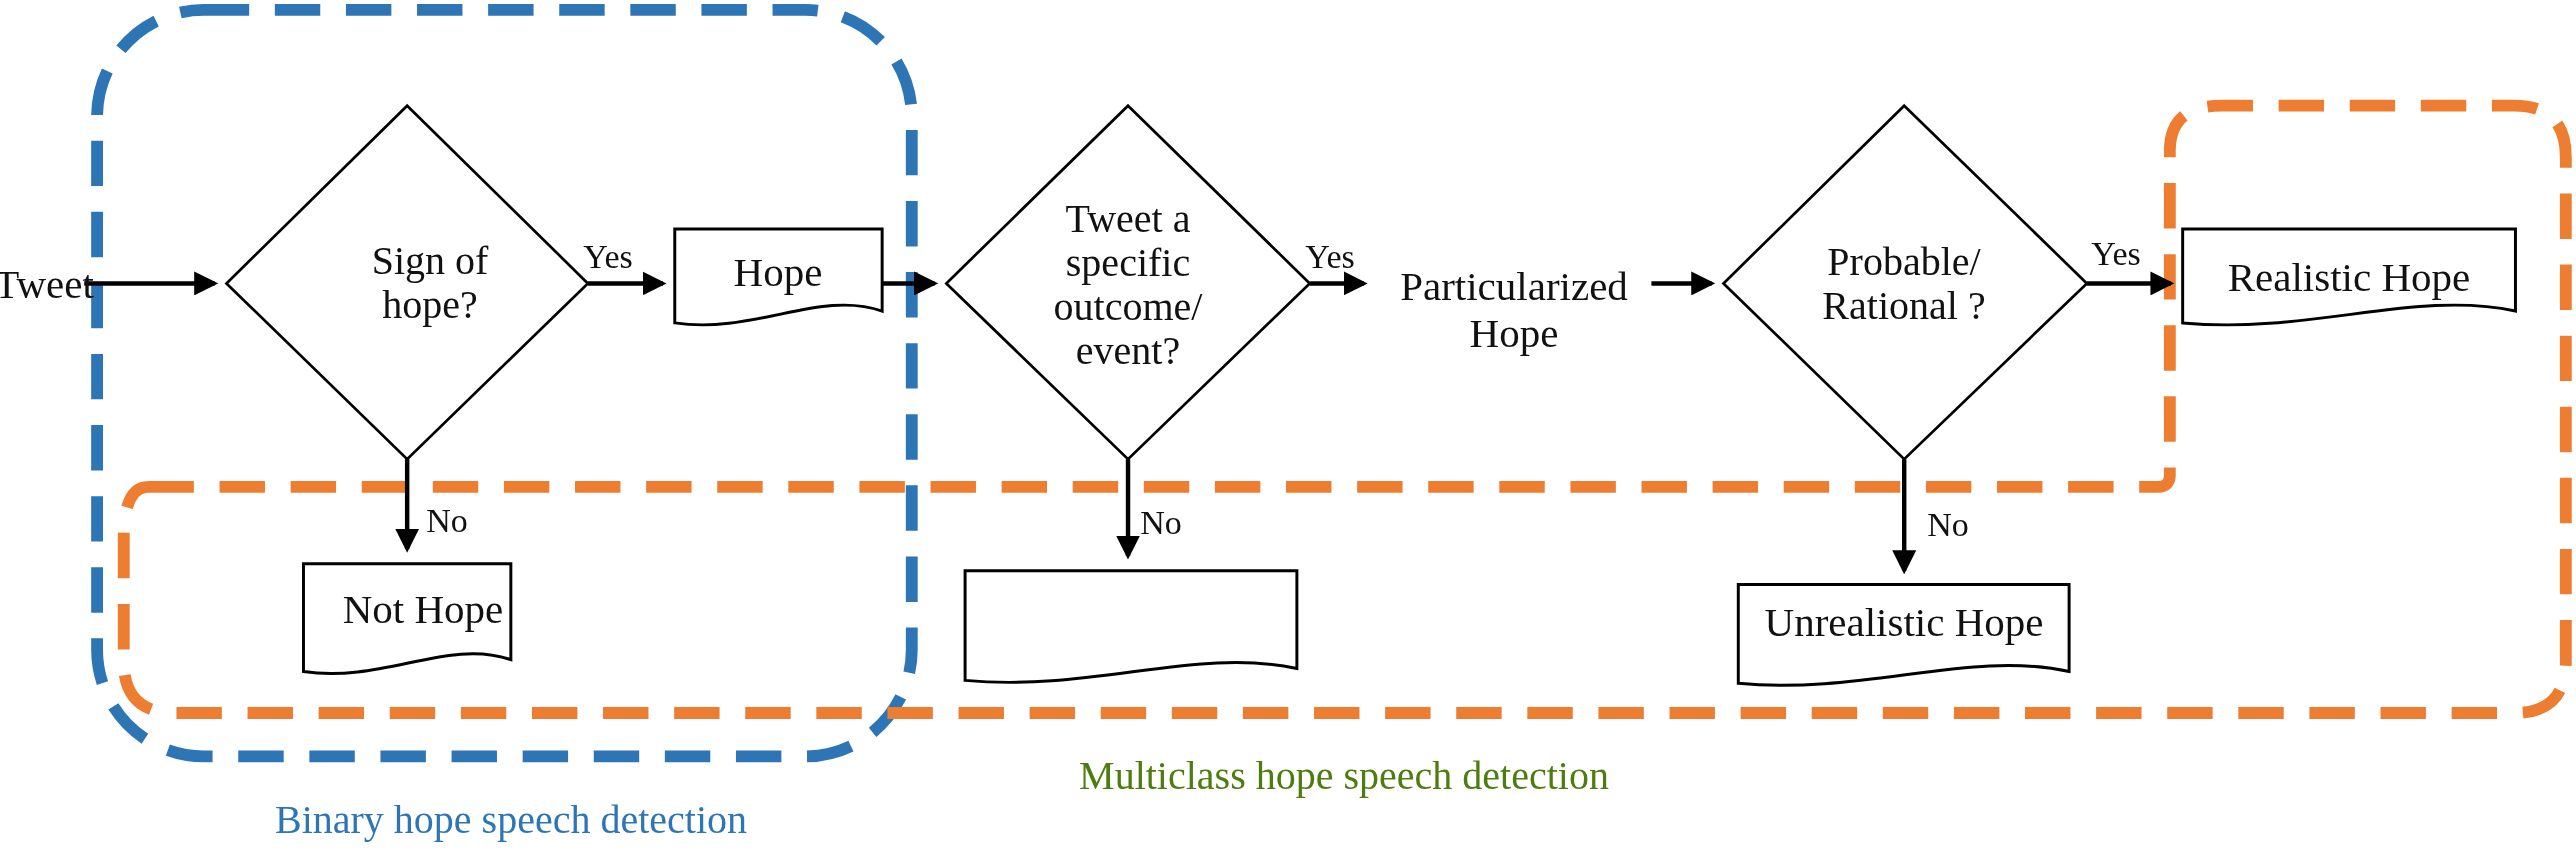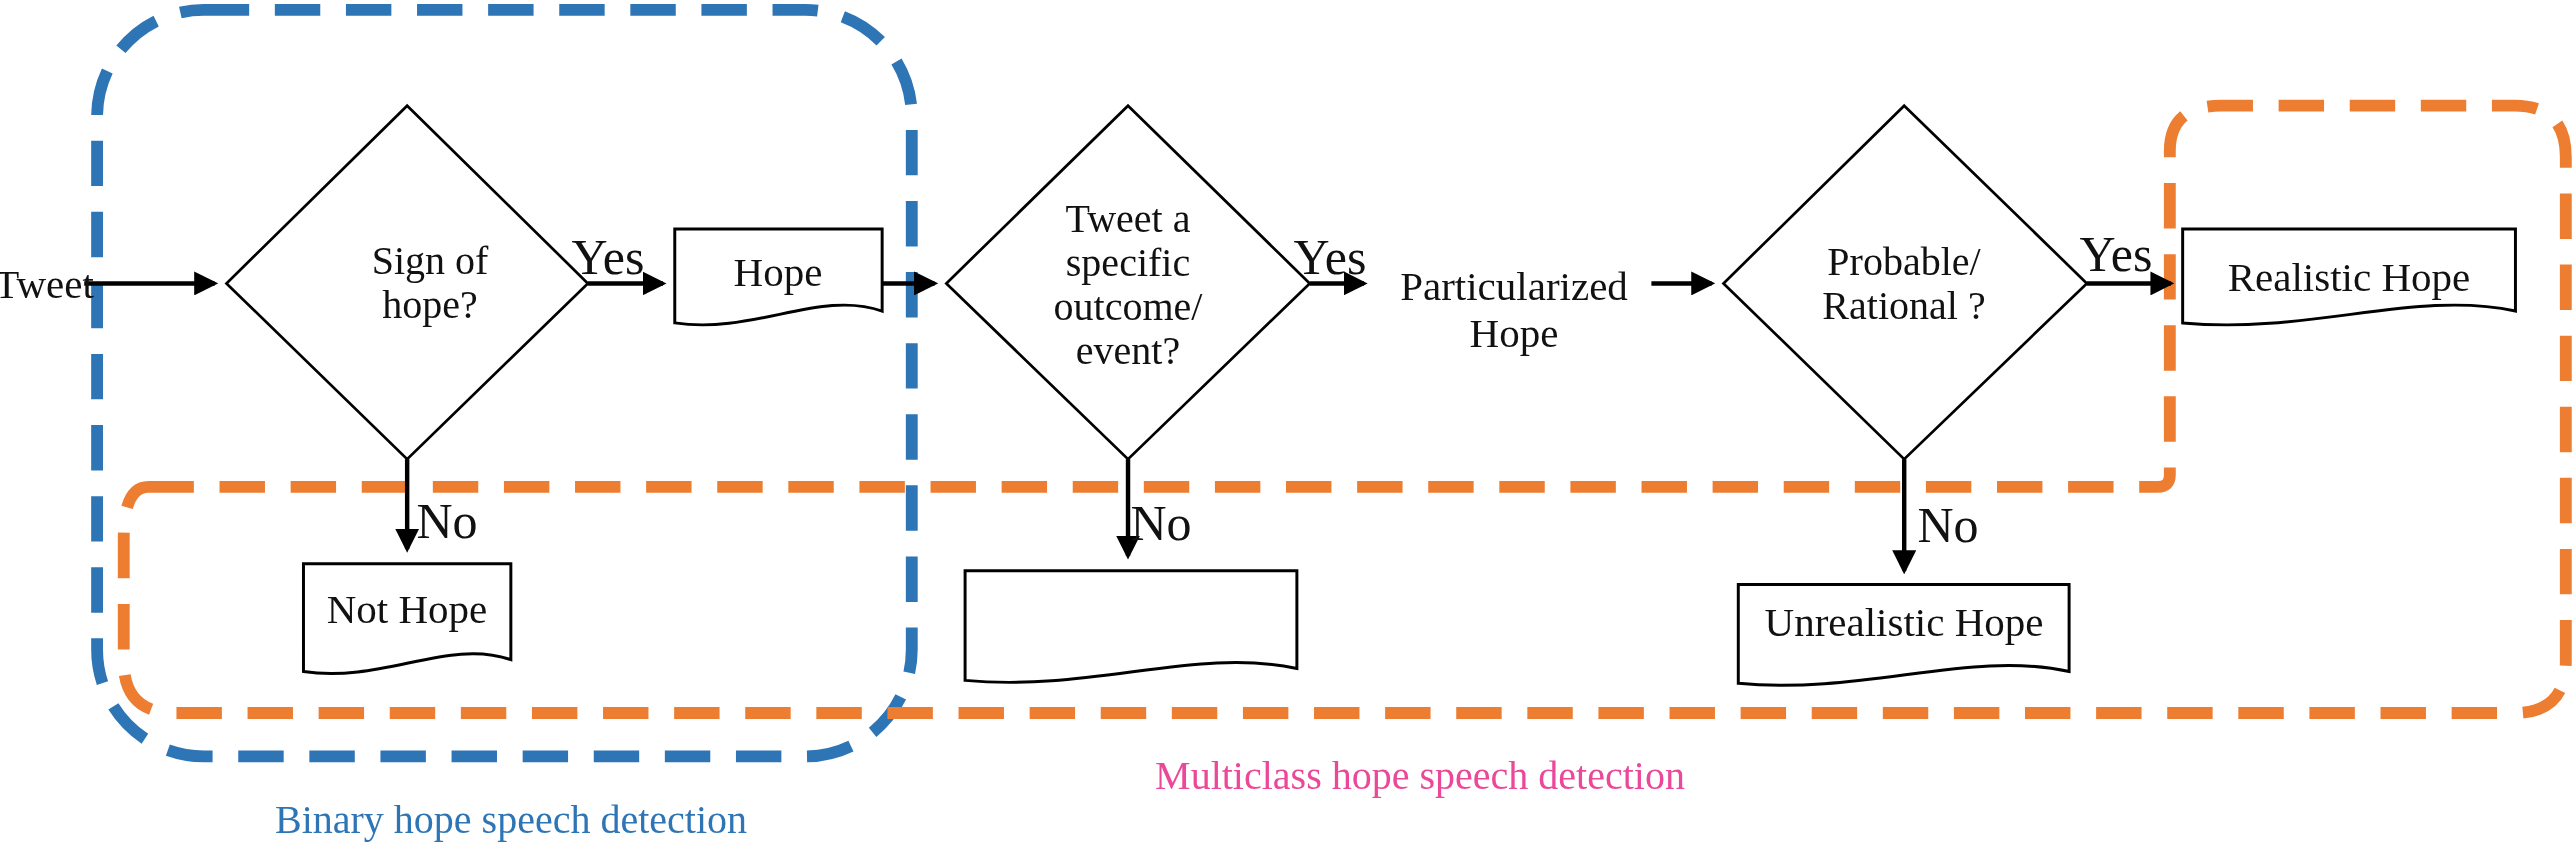--- a/index.html
+++ b/index.html
@@ -7,21 +7,21 @@
     position:relative;width:2576px;height:868px;background:#ffffff;overflow:hidden;
     font-family:"Liberation Serif","DejaVu Serif",serif;color:#111;
   }
   svg.layer{position:absolute;left:0;top:0;}
   .t{
     position:absolute;transform:translate(-50%,-50%);
     text-align:center;white-space:pre-line;
     font-size:40px;line-height:44px;color:#111;
   }
   .doc-label{font-size:41px;white-space:nowrap;}
-  .branch{font-size:50px;white-space:nowrap;}
+  .branch{font-size:34px;white-space:nowrap;}
   .free-label{font-size:41px;line-height:47px;margin-top:28px;}
   .region-label{font-size:40px;white-space:nowrap;font-weight:400;}
 </style>
 </head>
 <body>
 
 <div class="stage">
 
   <svg class="layer" width="2576" height="868" viewBox="0 0 2608 879">
     <defs>
@@ -60,35 +60,35 @@
     </g>
   </svg>
 
   <div class="t doc-label" style="left:44px;top:284px">Tweet</div>
 
   <div class="t" style="left:430px;top:283px">Sign of
 hope?</div>
   <div class="t branch" style="left:608px;top:257px">Yes</div>
   <div class="t branch" style="left:447px;top:521px">No</div>
   <div class="t doc-label" style="left:778px;top:272px">Hope</div>
-  <div class="t doc-label" style="left:407px;top:609px">Not Hope</div>
+  <div class="t doc-label" style="left:423px;top:609px">Not Hope</div>
 
   <div class="t" style="left:1128px;top:285px">Tweet a
 specific
 outcome/
 event?</div>
   <div class="t branch" style="left:1330px;top:257px">Yes</div>
   <div class="t branch" style="left:1161px;top:523px">No</div>
   <div class="t free-label" style="left:1514px;top:282px">Particularized
 Hope</div>
 
   <div class="t" style="left:1904px;top:284px">Probable/
 Rational ?</div>
   <div class="t branch" style="left:2116px;top:254px">Yes</div>
   <div class="t branch" style="left:1948px;top:525px">No</div>
   <div class="t doc-label" style="left:2349px;top:277px">Realistic Hope</div>
   <div class="t doc-label" style="left:1904px;top:622px">Unrealistic Hope</div>
 
   <div class="t region-label" style="left: 511px; top: 820px; color: rgb(46, 117, 182);">Binary hope speech detection</div>
-  <div class="t region-label" style="left: 1420px; top: 776px; color: #ec4899;">Multiclass hope speech detection</div>
+  <div class="t region-label" style="left: 1344px; top: 776px; color: #4d7c0f;">Multiclass hope speech detection</div>
 
 </div>
 
 
 </body></html>

